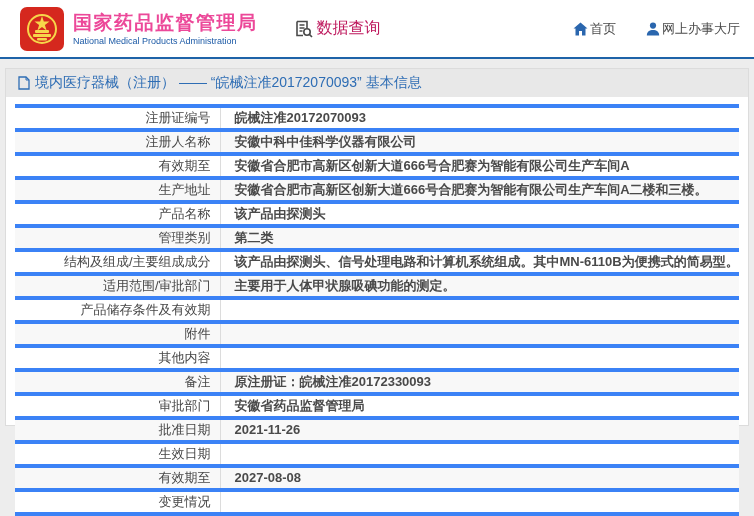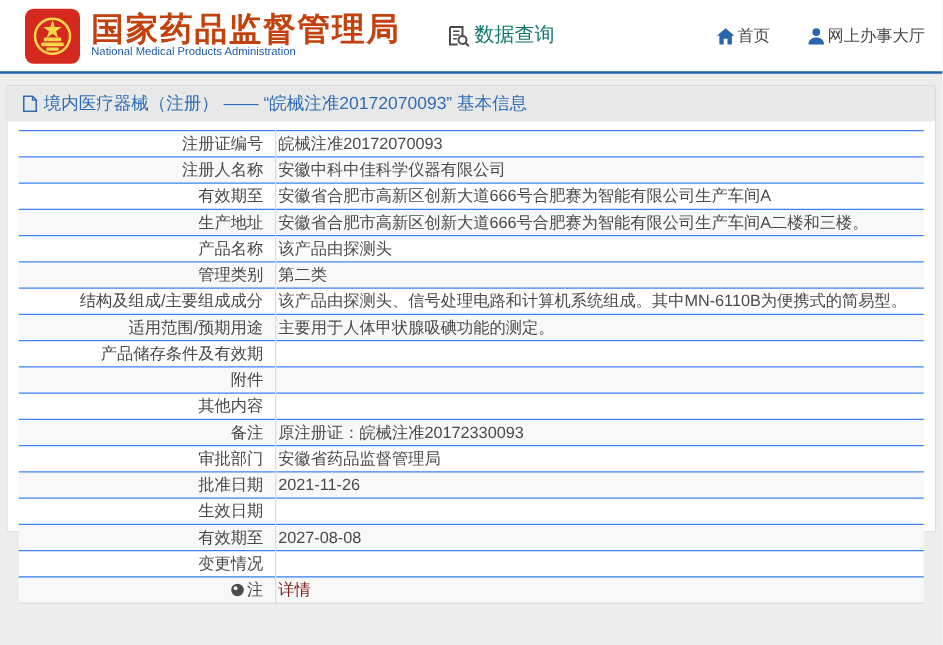--- a/index.html
+++ b/index.html
@@ -7,47 +7,47 @@
     font-family:"Liberation Sans","DejaVu Sans",sans-serif;
     background:#ededed; }
 
   
   .header { height:59px; background:#ffffff; display:flex; align-items:center;
     padding:0 14px 0 20px; border-bottom:2px solid #1e63a8; }
   .logo-wrap { display:flex; align-items:center; gap:9px; cursor:pointer; }
   .emblem { width:44px; height:44px; border-radius:7px; background:#d5281e;
     display:flex; align-items:center; justify-content:center; flex:0 0 auto; }
   .org-names { display:flex; flex-direction:column; }
-  .org-zh { font-size:26px; font-weight:bold; color:#c2410c; letter-spacing:1.5px; line-height:24px; }
+  .org-zh { font-size:19px; font-weight:bold; color:#ec4899; letter-spacing:1.5px; line-height:24px; }
   .org-en { font-size:9px; color:#1c5aa6; line-height:12px; }
   .dq { display:flex; align-items:center; gap:4px; margin-left:36px; cursor:pointer; }
-  .dq-label { font-size:16px; color:#0f766e; font-weight:500; }
+  .dq-label { font-size:16px; color:#be185d; font-weight:500; }
   .top-nav { margin-left:auto; display:flex; gap:30px; }
   .nav-item { display:flex; align-items:center; gap:2px;
     cursor:pointer; min-width:40px; }
   .nav-label { font-size:13px; color:#4a4a4a; white-space:nowrap; }
 
   
   .panel { margin:9px 5px 0 5px; background:#ffffff; border:1px solid #dcdcdc;
     height:358px; }
   .page-title-bar { height:28px; background:#e8e8e8; display:flex; align-items:center;
     padding:0 12px; }
   .page-title { font-size:14px; color:#2e6db4; display:flex; align-items:center; gap:5px; }
 
   
   .info-table { width:calc(100% - 18px); margin:7px 9px 0 9px; border-collapse:collapse;
     font-size:13px; color:#4a4a4a; table-layout:fixed; }
   .info-table tr { background:#ffffff; }
   .info-table tr:nth-child(even) { background:#f8f8f8; }
-  .info-table td { border-top:1px solid #3b82f6; height:20px; line-height:20px;
+  .info-table td { border-top:4px solid #3b82f6; height:20px; line-height:20px;
     vertical-align:middle; white-space:nowrap; overflow:hidden; }
   .info-table tr:last-child td { border-bottom:1px solid #dcdcdc; }
   td.label-cell { width:205px; text-align:right; padding-right:9px;
     border-right:1px solid #dcdcdc; color:#474747; }
-  td.value-cell { padding-left:2px; }
+  td.value-cell { padding-left:14px;font-weight:bold; }
   .link { color:#7f1d1d; cursor:pointer; }
   .bulb-icon { display:inline-block; width:10px; height:10px; border-radius:50%;
     background:#4c4c4c; position:relative; margin-right:3px; vertical-align:-1px; }
   .bulb-icon::after { content:''; position:absolute; left:2px; top:2px; width:3px;
     height:3px; border-radius:50%; background:#ffffff; }
   svg { display:block; }
 </style>
 </head>
 <body>
 
@@ -147,21 +147,21 @@
     <td class="value-cell"><span>第二类</span></td>
   </tr>
 
 
   <tr>
     <td class="label-cell"><span>结构及组成/主要组成成分</span></td>
     <td class="value-cell"><span>该产品由探测头、信号处理电路和计算机系统组成。其中MN-6110B为便携式的简易型。</span></td>
   </tr>
 
   <tr>
-    <td class="label-cell"><span>适用范围/预期用途</span></td>
+    <td class="label-cell"><span>适用范围/审批部门</span></td>
     <td class="value-cell"><span>主要用于人体甲状腺吸碘功能的测定。</span></td>
   </tr>
 
   <tr>
     <td class="label-cell"><span>产品储存条件及有效期</span></td>
     <td class="value-cell"><span></span></td>
   </tr>
 
   <tr>
     <td class="label-cell"><span>附件</span></td>

